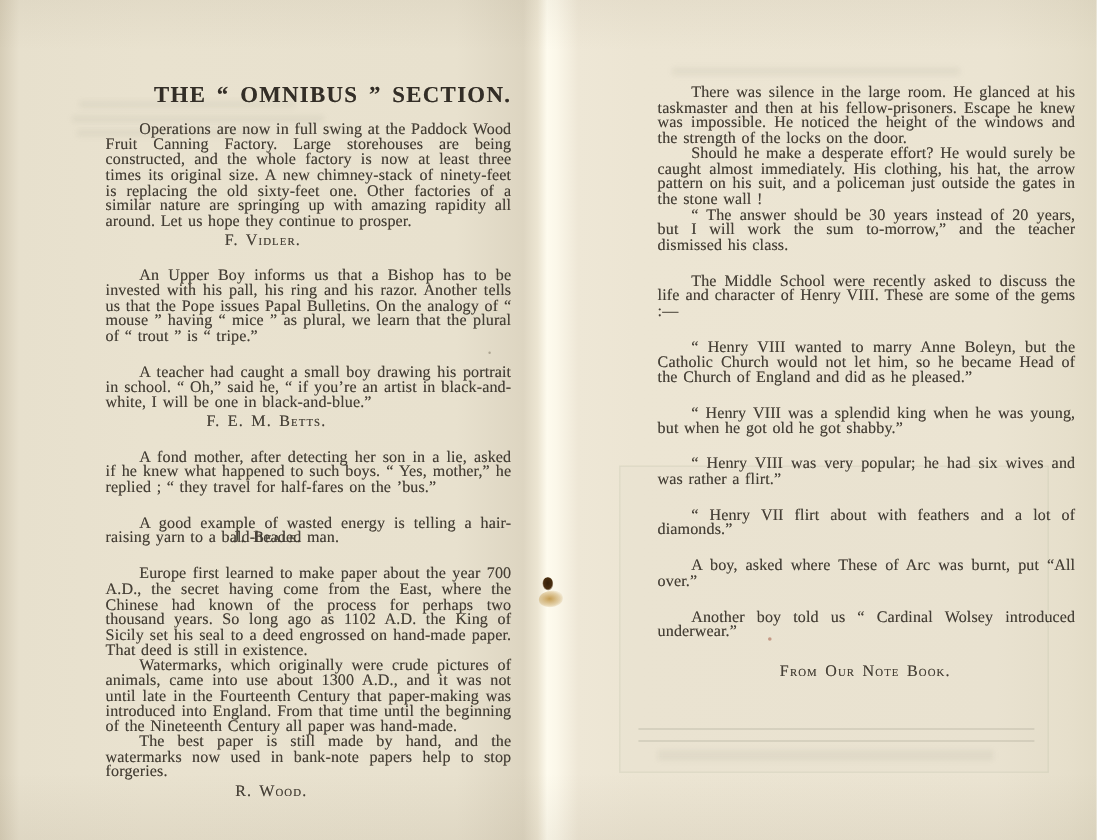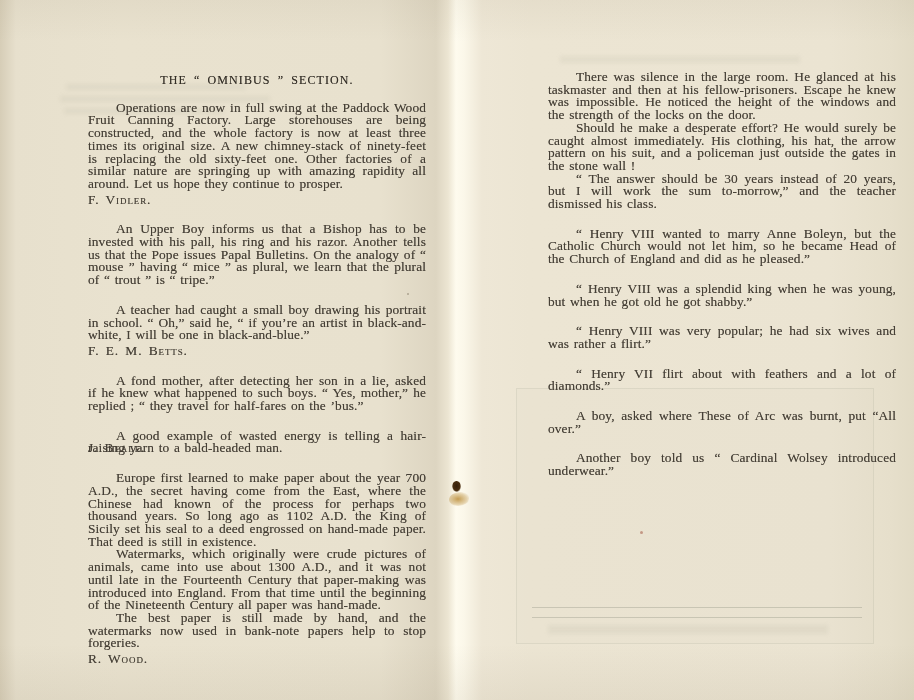--- a/index.html
+++ b/index.html
@@ -52,38 +52,38 @@
     font-size: 13.4px;
     line-height: 12.7px;
     letter-spacing: 0.1px;
     word-spacing: 1.2px;
     text-shadow: 0 0 0.5px rgba(62,56,46,0.55);
   }
   .col-left  { left: 88px;  top: 74px; width: 338px; }
   .col-right { left: 548px; top: 71px; width: 348px; }
 
   .page-title {
-    text-align: center;
-    font-weight: normal;
-    font-size: 12px;
+    text-align: right;
+    font-weight: bold;
+    font-size: 19px;
     letter-spacing: 1.1px;
     color: #332e27;
     margin: 0 0 15px 0;
     text-indent: 0;
     word-spacing: 3px;
   }
 
   .para { margin: 0; text-indent: 28px; }
   .section { margin-top: 17px; }
   .section.first { margin-top: 0; }
   .section.flush { margin-top: 0; }
 
   .sig {
     display: block;
-    text-align: left;
+    text-align: center;
     font-variant: small-caps;
     letter-spacing: 0.9px;
     word-spacing: 2px;
     margin-top: 3px;
   }
   .sig.vidler   { padding-right: 76px; }
   .sig.betts    { padding-right: 70px; }
   .sig.beale    { padding-right: 68px; margin-top: -12.7px; } 
   .sig.wood     { padding-right: 62px; }
   .sig.notebook { padding-right: 2px; margin-top: 20px; }
@@ -151,20 +151,23 @@
   </div>
 
   <div class="col col-right">
 
     <div class="section first">
       <p class="para">There was silence in the large room.  He glanced at his taskmaster and then at his fellow-prisoners.  Escape he knew was impossible.  He noticed the height of the windows and the strength of the locks on the door.</p>
       <p class="para">Should he make a desperate effort?  He would surely be caught almost immediately.  His clothing, his hat, the arrow pattern on his suit, and a policeman just outside the gates in the stone wall !</p>
       <p class="para">“ The answer should be 30 years instead of 20 years, but I will work the sum to-morrow,” and the teacher dismissed his class.</p>
     </div>
 
+    <div class="section">
+      <p class="para">The Middle School were recently asked to discuss the life and character of Henry VIII.  These are some of the gems :—</p>
+    </div>
 
     <div class="section">
       <p class="para">“ Henry VIII wanted to marry Anne Boleyn, but the Catholic Church would not let him, so he became Head of the Church of England and did as he pleased.”</p>
     </div>
 
     <div class="section">
       <p class="para">“ Henry VIII was a splendid king when he was young, but when he got old he got shabby.”</p>
     </div>
 
     <div class="section">
@@ -174,17 +177,18 @@
     <div class="section">
       <p class="para">“ Henry VII flirt about with feathers and a lot of diamonds.”</p>
     </div>
 
     <div class="section">
       <p class="para">A boy, asked where These of Arc was burnt, put “All over.”</p>
     </div>
 
     <div class="section">
       <p class="para">Another boy told us “ Cardinal Wolsey introduced underwear.”</p>
+      <span class="sig notebook">From Our Note Book.</span>
     </div>
 
   </div>
 
 </div>
 
 </body></html>

